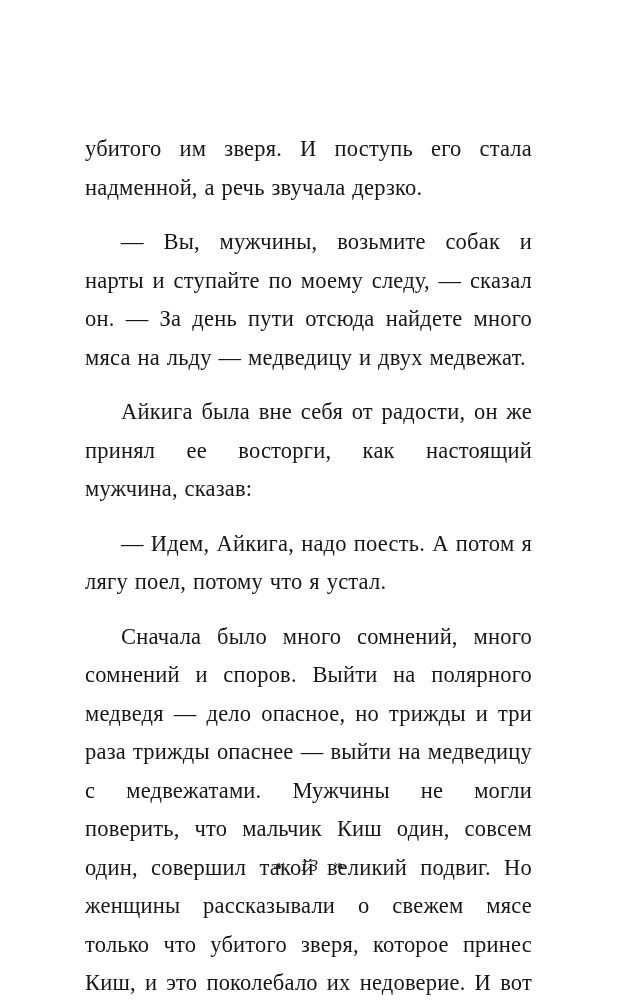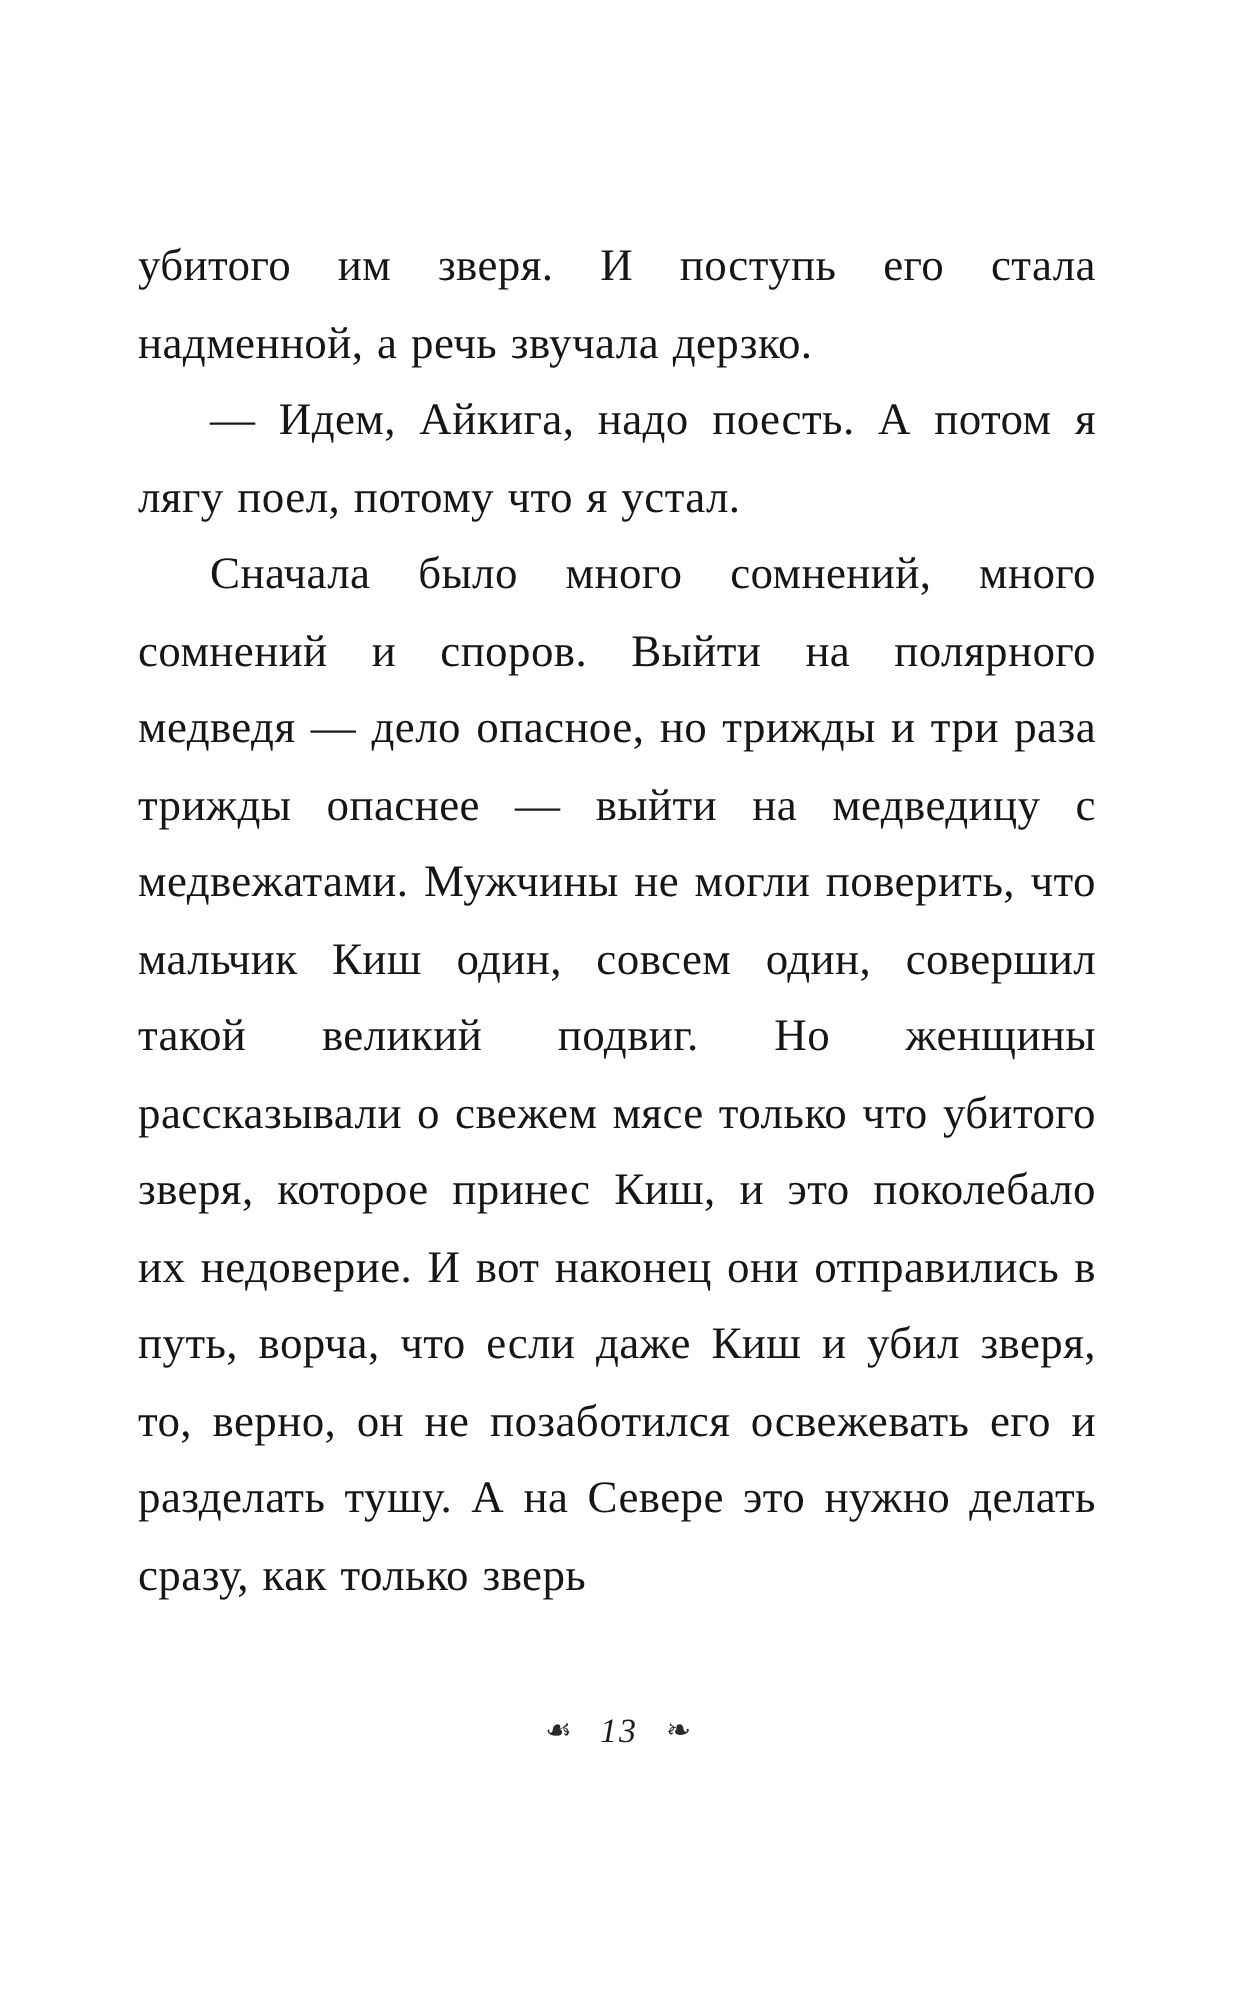--- a/index.html
+++ b/index.html
@@ -21,21 +21,21 @@
     position: absolute;
     top: 114px;
     left: 69px;
     right: 70px;
     text-align: justify;
     font-size: 22.5px;
     line-height: 38.5px;
     letter-spacing: 0.2px;
   }
   .para {
-    margin: 0;
+    margin: 16px;
     padding: 0;
     text-indent: 0;
     word-spacing: 1px;
   }
   .para.indent {
     text-indent: 36px;
   }
   .footer {
     position: absolute;
     left: 0;
@@ -60,20 +60,22 @@
     font-style: italic;
   }
 </style>
 </head>
 <body>
 
 <div class="page">
 
   <div class="text-block" id="paragraph-container">
       <p class="para">убитого им зверя. И поступь его стала надменной, а речь звучала дерзко.</p>
+      <p class="para indent">— Вы, мужчины, возьмите собак и нарты и ступайте по моему следу, — сказал он. — За день пути отсюда найдете много мяса на льду — медведицу и двух медвежат.</p>
+      <p class="para indent">Айкига была вне себя от радости, он же принял ее восторги, как настоящий мужчина, сказав:</p>
       <p class="para indent">— Идем, Айкига, надо поесть. А потом я лягу поел, потому что я устал.</p>
       <p class="para indent">Сначала было много сомнений, много сомнений и споров. Выйти на полярного медведя — дело опасное, но трижды и три раза трижды опаснее — выйти на медведицу с медвежатами. Мужчины не могли поверить, что мальчик Киш один, совсем один, совершил такой великий подвиг. Но женщины рассказывали о свежем мясе только что убитого зверя, которое принес Киш, и это поколебало их недоверие. И вот наконец они отправились в путь, ворча, что если даже Киш и убил зверя, то, верно, он не позаботился освежевать его и разделать тушу. А на Севере это нужно делать сразу, как только зверь</p>
     </div>
 
   <div class="footer">
     <span class="ornament">☙</span>
     <span class="page-number">13</span>
     <span class="ornament">❧</span>
   </div>
 

